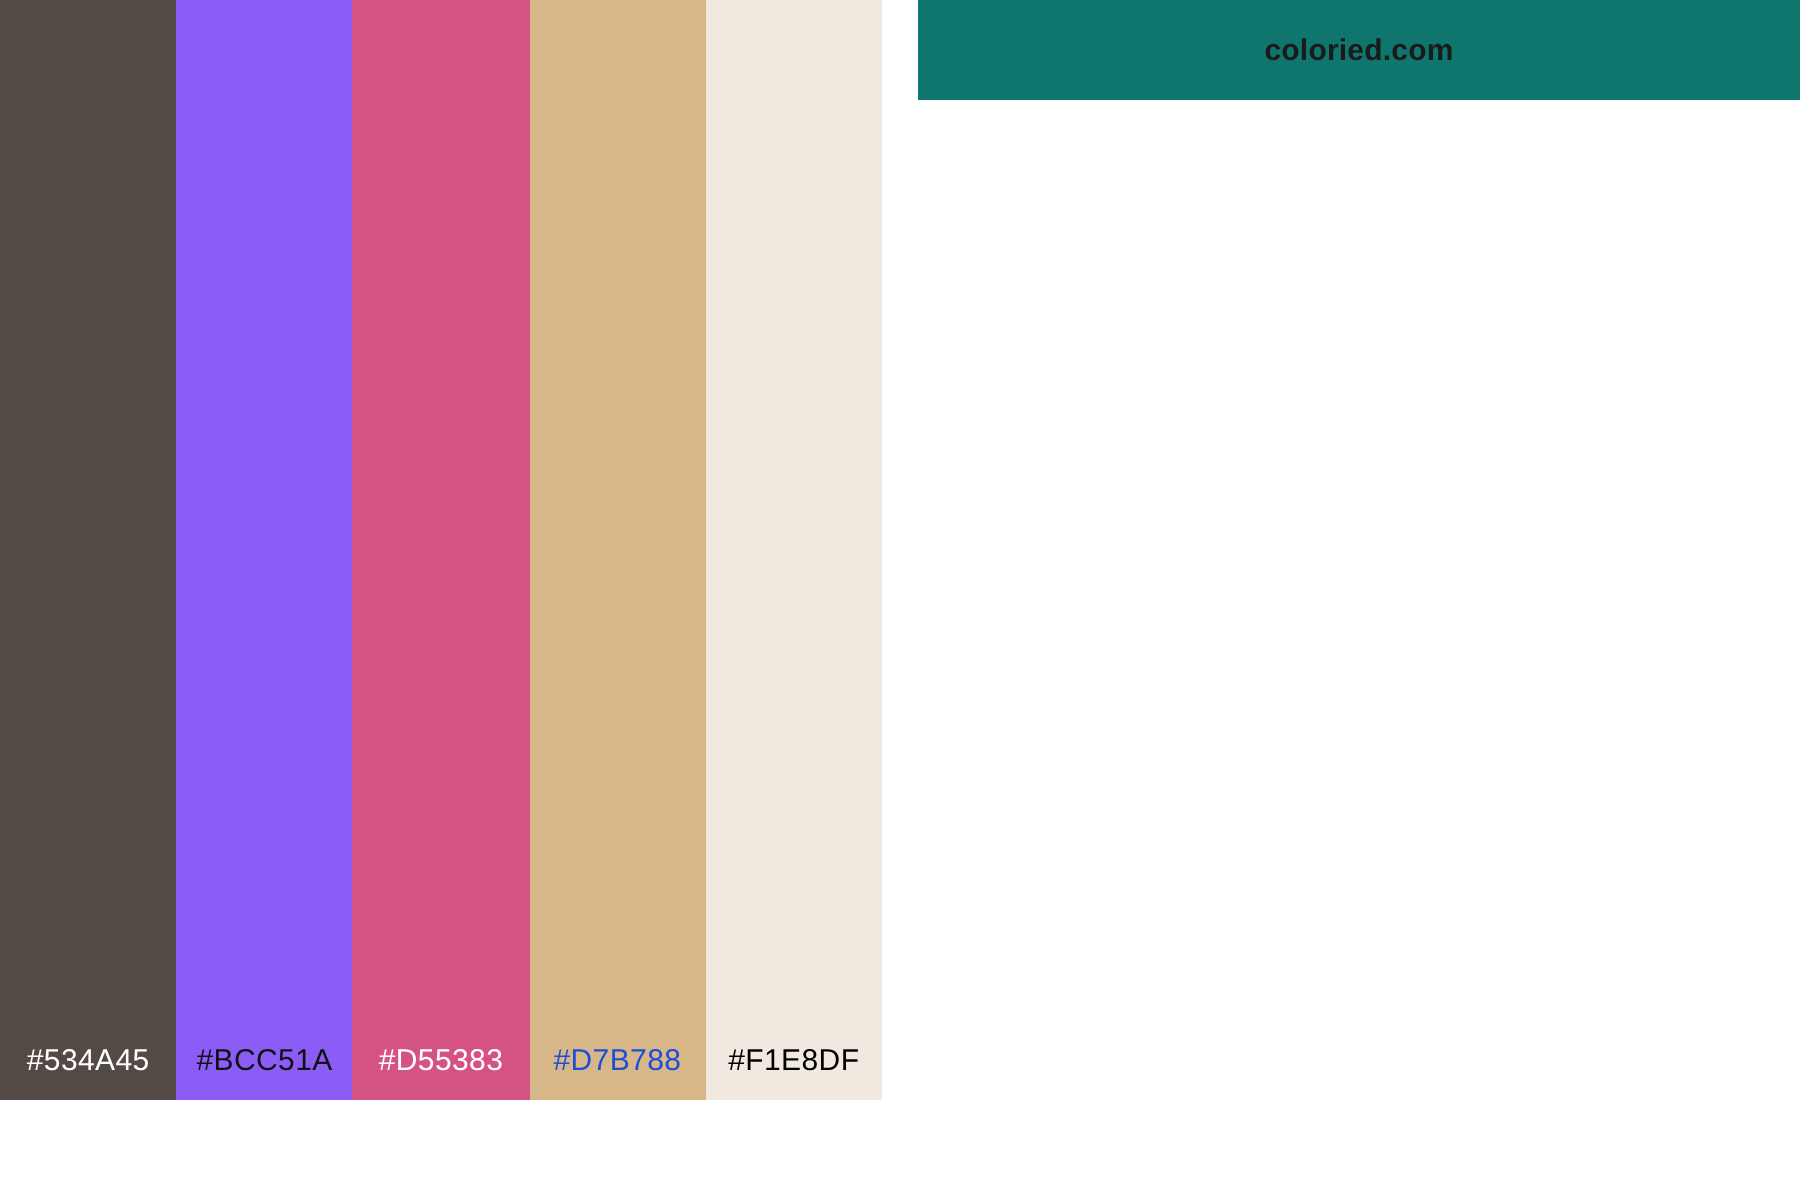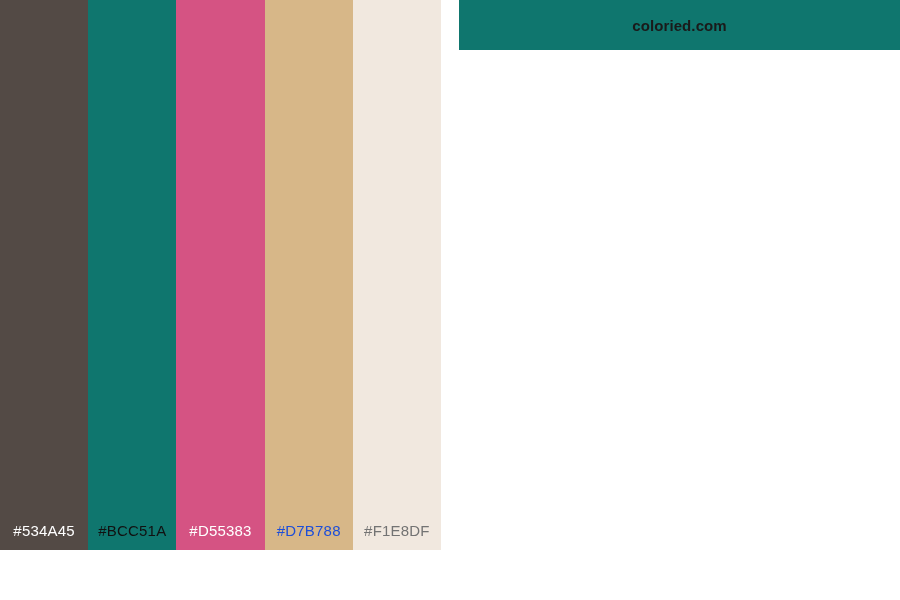--- a/index.html
+++ b/index.html
@@ -72,34 +72,34 @@
 <body style="background-color: rgb(255, 255, 255);">
 
 <div id="palette-page">
 
   <div id="swatch-strip" style="height: 550px;">
 
     <div class="swatch" style="background-color: rgb(83, 74, 69);">
       <span class="swatch-label" style="color: rgb(255, 255, 255);">#534A45</span>
     </div>
 
-    <div class="swatch" style="background-color: #0f766e;">
+    <div class="swatch" style="background-color: #8b5cf6;">
       <span class="swatch-label" style="color: rgb(17, 17, 17);">#BCC51A</span>
     </div>
 
     <div class="swatch" style="background-color: rgb(213, 83, 131);">
       <span class="swatch-label" style="color: #ffffff;">#D55383</span>
     </div>
 
     <div class="swatch" style="background-color: rgb(215, 183, 136);">
       <span class="swatch-label" style="color: #1d4ed8;">#D7B788</span>
     </div>
 
     <div class="swatch" style="background-color: rgb(241, 232, 223);">
-      <span class="swatch-label" style="color: #737373;">#F1E8DF</span>
+      <span class="swatch-label" style="color: #000000;">#F1E8DF</span>
     </div>
 
   </div>
 
   <div id="site-footer" style="background-color: #0f766e;">
     <span id="footer-brand" style="color: rgb(26, 26, 26);">coloried.com</span>
   </div>
 
 </div>
 

